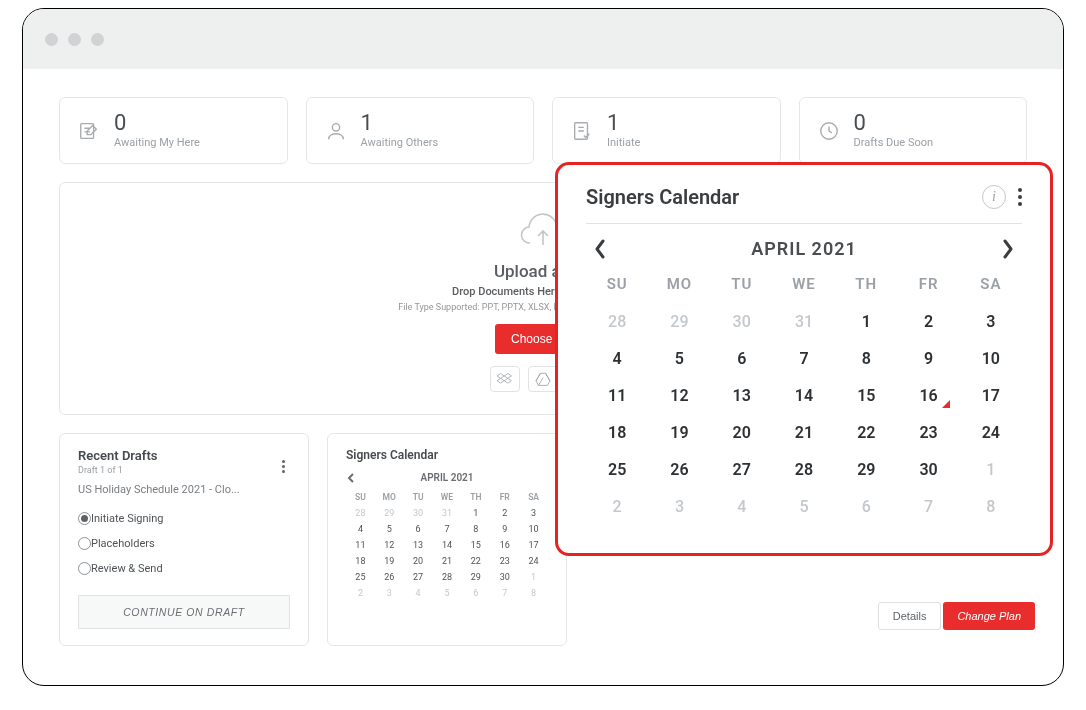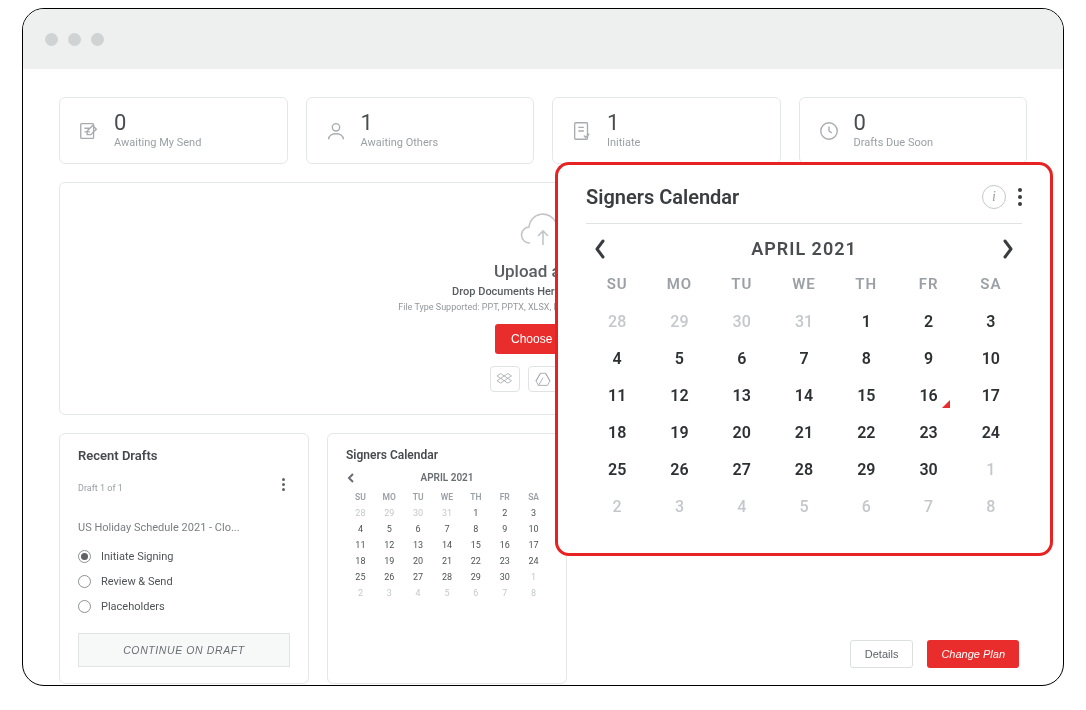--- a/index.html
+++ b/index.html
@@ -97,25 +97,25 @@
   .lower { display: flex; gap: 18px; margin-top: 18px; }
   .card {
     border: 1px solid #e4e6e8;
     border-radius: 6px;
     background: #fff;
     padding: 14px 18px 16px;
   }
   .drafts { width: 250px; }
   .drafts-header { display: flex; justify-content: space-between; align-items: flex-end;}
   .drafts-header .t { font-size: 13px; font-weight: 600; color: #464a4e;}
-  .drafts-header .s { font-size: 9px; color: #9aa0a5; margin-top: 20px;}
+  .drafts-header .s { font-size: 9px; color: #9aa0a5; margin-top: 2px;}
   .kebab { width: 14px; color: #5f6368; cursor: pointer; font-size: 16px; letter-spacing: 0; line-height: 4px;}
   .kebab div { width: 3px; height: 3px; background: #5f6368; border-radius: 50%; margin: 2px auto;}
-  .draft-name { font-size: 11px; color: #7a7e82; margin-top: 28px; margin-bottom: 10px;}
-  .step { display: flex; align-items: flex-start; gap: 10px; padding: 6px 0; font-size: 11px; color: #4f5357;}
+  .draft-name { font-size: 11px; color: #7a7e82; margin-top: 8px; margin-bottom: 10px;}
+  .step { display: flex; align-items: flex-start; padding: 6px 0; font-size: 11px; color: #4f5357;}
   .step-radio { width: 13px; height: 13px; border: 1.5px solid #8d9195; border-radius: 50%; display: flex; align-items: center; justify-content: center;}
   .step-radio.filled::after { content:""; width:7px; height:7px; background:#5f6368; border-radius:50%;}
   .continue-btn {
     width: 100%;
     margin-top: 14px;
     border: 1px solid #e0e2e4;
     background: #f7f8f8;
     font-size: 10.5px;
     letter-spacing: 0.6px;
     color: #6a6e72;
@@ -130,23 +130,23 @@
   .cal-nav-sm { display:flex; align-items:center; justify-content:center; gap: 6px; font-size:10px; color:#6a6e72; font-weight:600; position:relative;}
   .cal-nav-sm .chev { position:absolute; left:0; cursor:pointer; font-size:14px; color:#6a6e72;}
   .cal-grid-sm { display:grid; grid-template-columns: repeat(7, 1fr); gap: 0; margin-top:6px; text-align:center;}
   .cal-grid-sm .hd { font-size:8.5px; color:#9aa0a5; font-weight:600; padding:3px 0;}
   .cal-grid-sm .d { font-size:9px; color:#4f5357; padding:3px 0;}
   .cal-grid-sm .d.muted { color:#c4c8cc;}
 
   
   .actions-br {
     position: absolute;
-    right: 44px;
+    right: 28px;
     bottom: 44px;
-    display: flex; gap: 14px;
+    display: flex; gap: 2px;
   }
   .btn-plain {
     border: 1px solid #dcdfe2;
     background: #fff;
     font-size: 11px;
     color: #5f6368;
     padding: 7px 14px;
     border-radius: 3px;
     cursor: pointer;
   }
@@ -211,21 +211,21 @@
     <div class="stats">
       <div class="stat-card">
         <div class="stat-icon">
           <svg width="22" height="22" viewBox="0 0 24 24" fill="none" stroke="currentColor" stroke-width="1.5">
               <rect x="3" y="4" width="14" height="16" rx="1"></rect>
               <path d="M7 9h6M7 13h6M16 6l4 4-6 6h-4v-4z"></path>
             </svg>
         </div>
         <div class="stat-text">
           <div class="num">0</div>
-          <div class="lbl">Awaiting My Send</div>
+          <div class="lbl">Awaiting My Here</div>
         </div>
       </div>
       <div class="stat-card">
         <div class="stat-icon">
           <svg width="22" height="22" viewBox="0 0 24 24" fill="none" stroke="currentColor" stroke-width="1.5">
               <circle cx="12" cy="8" r="4"></circle>
               <path d="M4 21c0-4 4-6 8-6s8 2 8 6"></path>
             </svg>
         </div>
         <div class="stat-text">
@@ -303,25 +303,25 @@
             </div>
         </div>
         <div class="draft-name">US Holiday Schedule 2021 - Clo...</div>
         <div id="steps-container">
             <div class="step">
               <div class="step-radio filled"></div>
               <span>Initiate Signing</span>
             </div>
             <div class="step">
               <div class="step-radio"></div>
-              <span>Review &amp; Send</span>
+              <span>Placeholders</span>
             </div>
             <div class="step">
               <div class="step-radio"></div>
-              <span>Placeholders</span>
+              <span>Review &amp; Send</span>
             </div>
           </div>
         <button class="continue-btn">CONTINUE ON DRAFT</button>
       </div>
 
       <div class="card cal-small">
         <div class="t">Signers Calendar</div>
         <div class="cal-nav-sm">
           <span class="chev">
             <svg width="10" height="10" viewBox="0 0 10 10" fill="none" stroke="currentColor" stroke-width="2">

